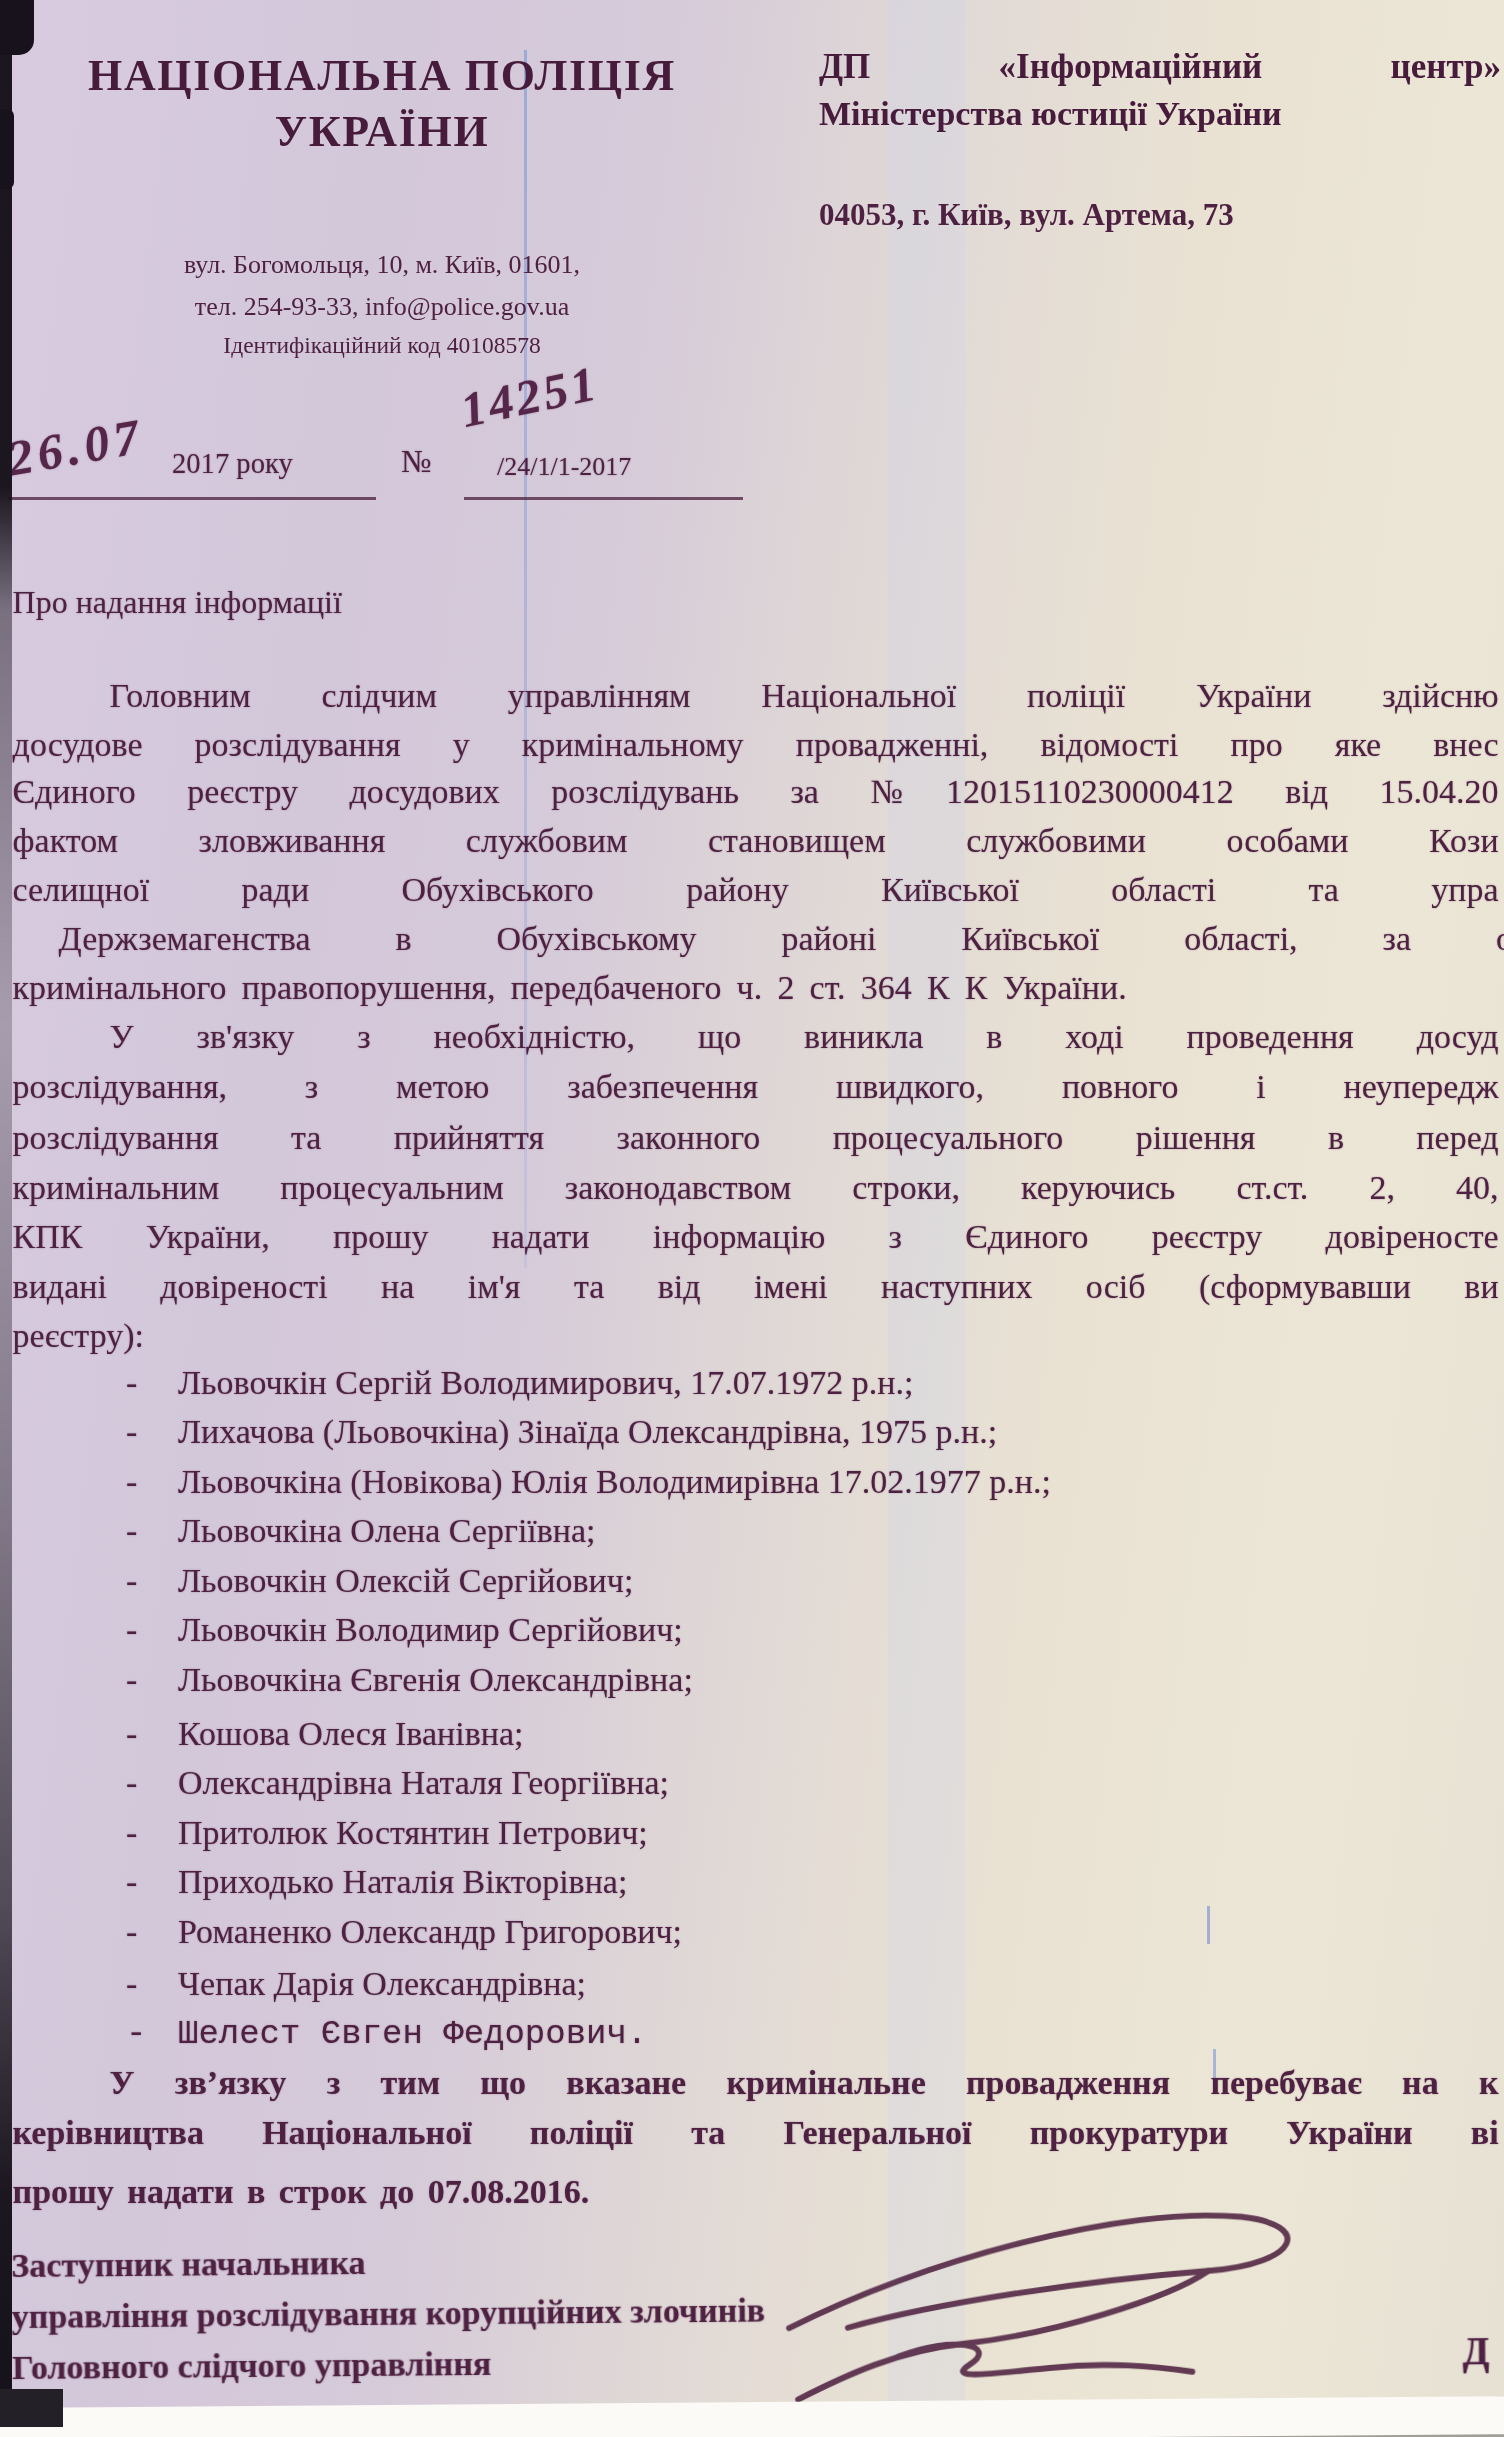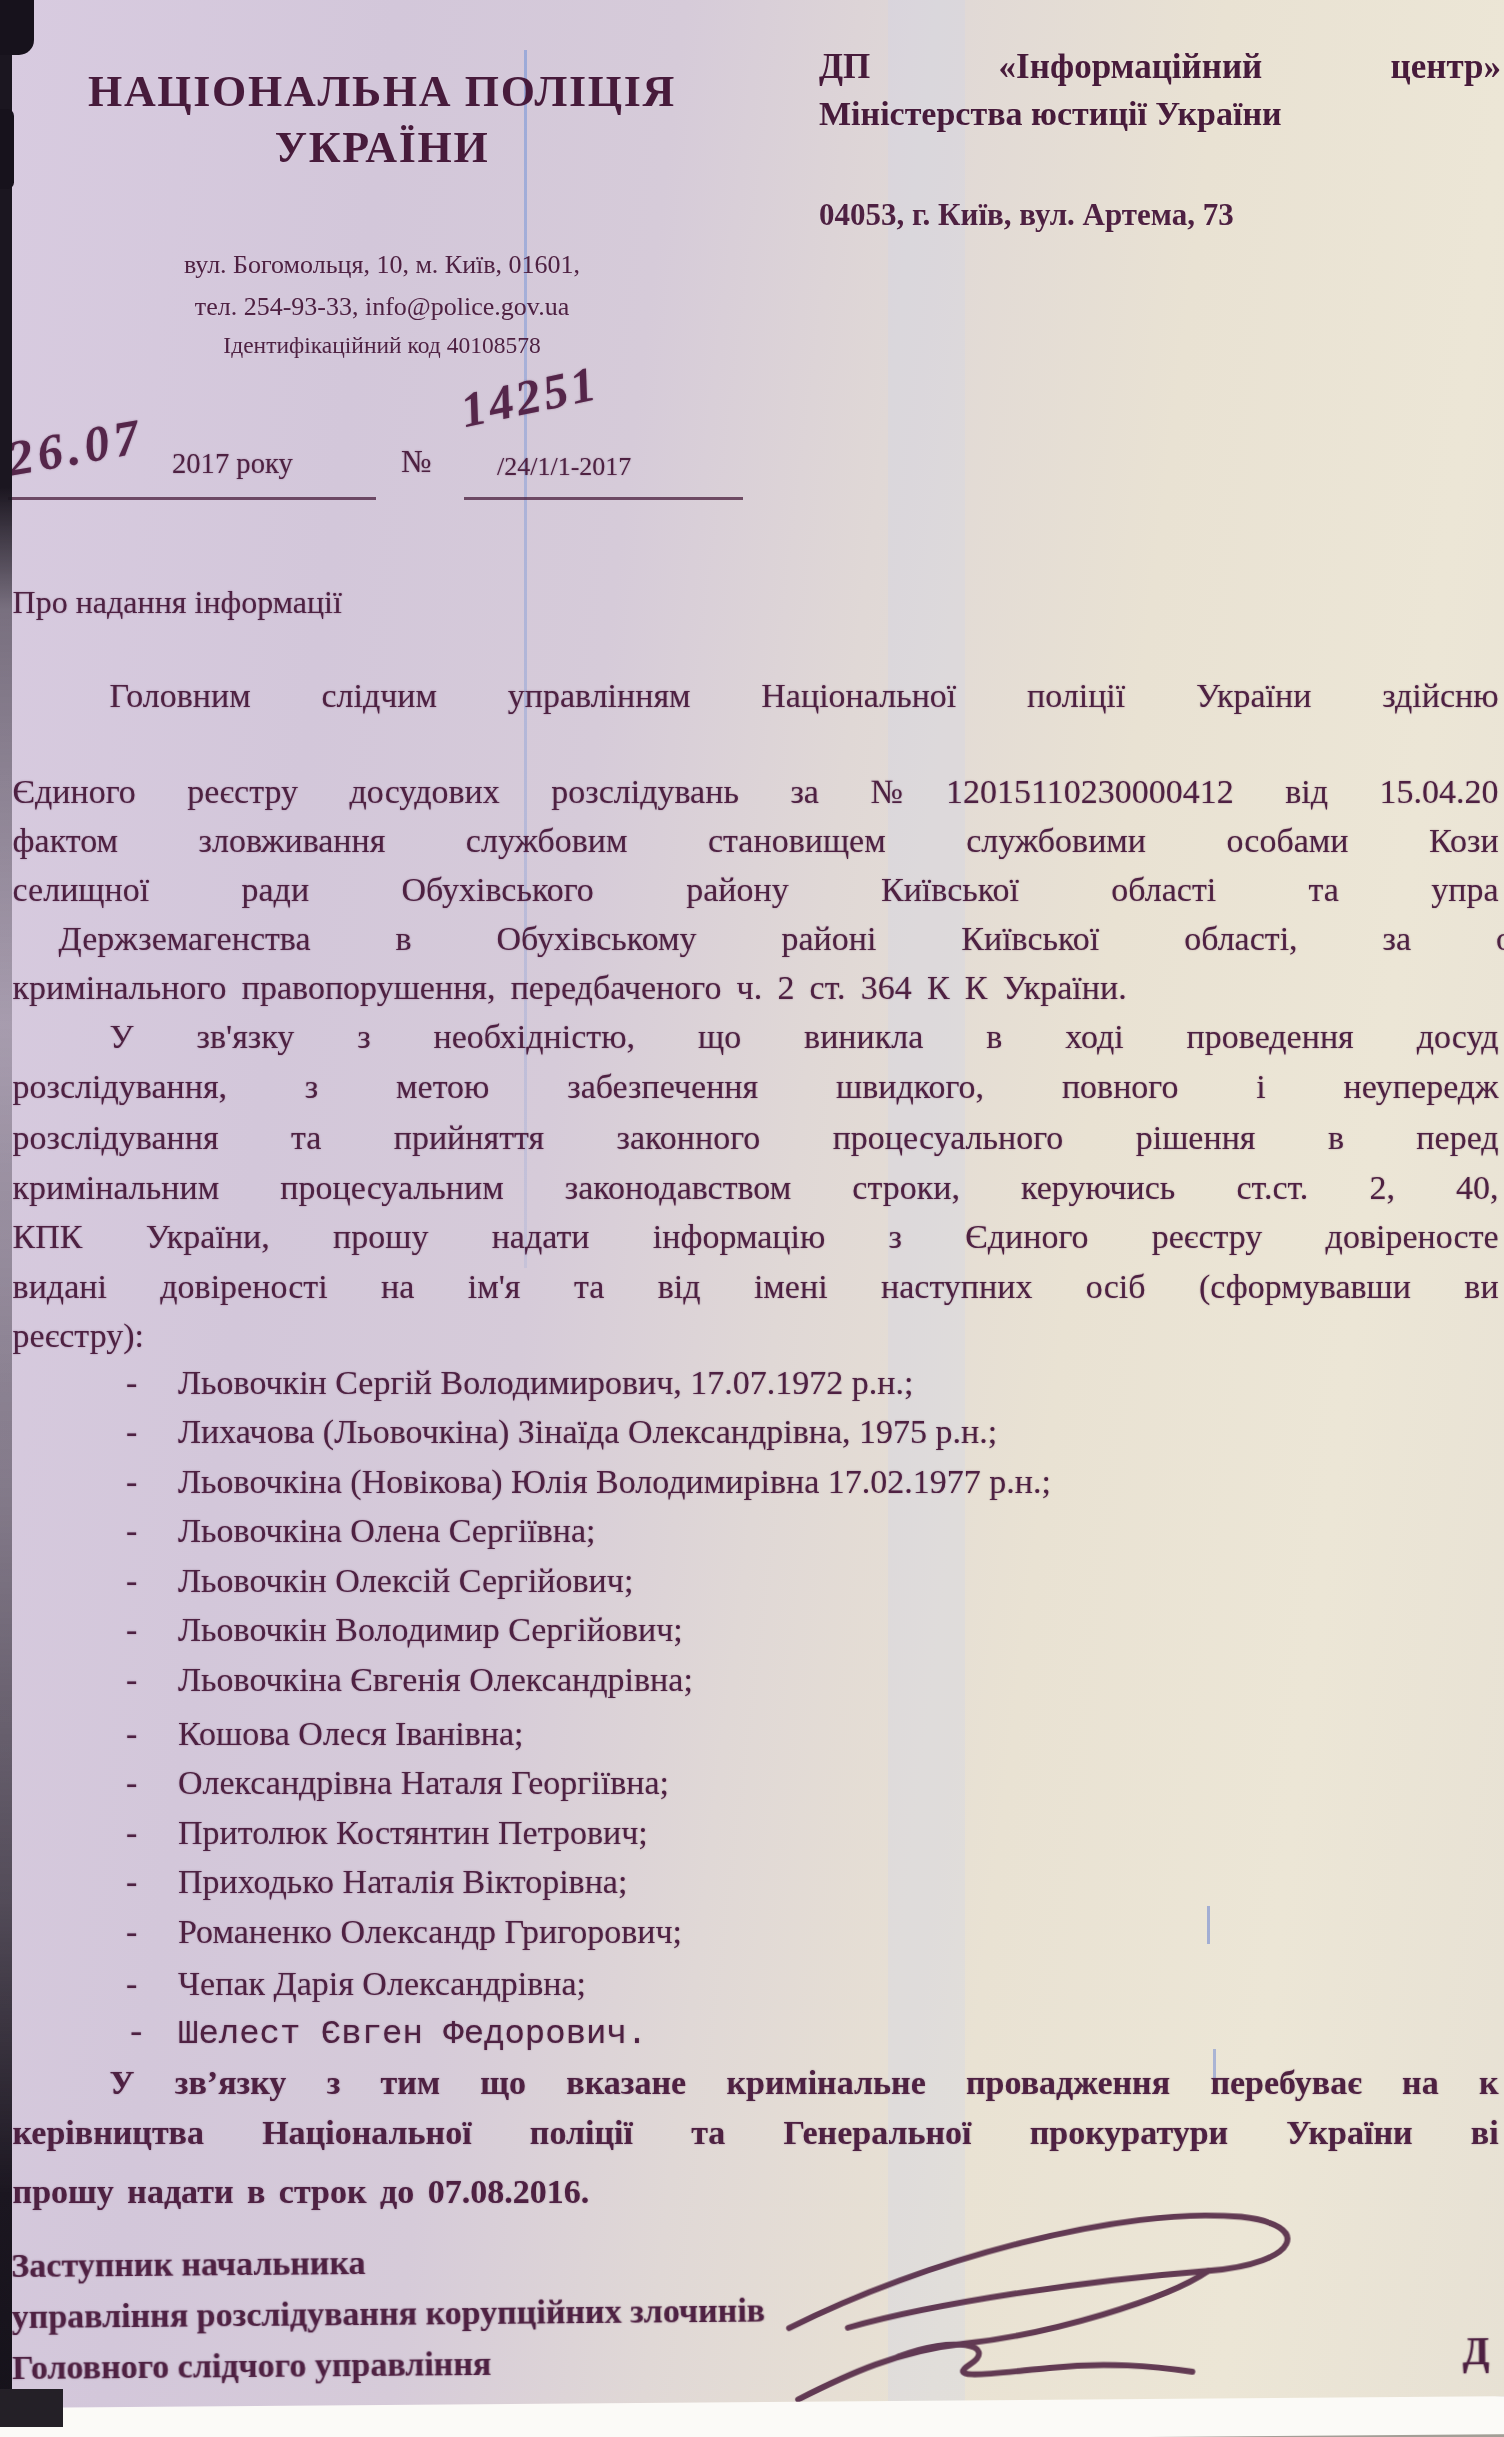--- a/index.html
+++ b/index.html
@@ -34,21 +34,21 @@
 <div class="scan">
 
   <div class="artifact" style="left:888px;top:0;width:77px;height:2438px;background:rgba(203,211,236,.28);"></div>
   <div class="artifact" style="left:524px;top:50px;width:2.5px;height:1218px;background:linear-gradient(to bottom,rgba(110,145,215,.55),rgba(110,145,215,.15));"></div>
   <div class="artifact" style="left:1207px;top:1906px;width:2.5px;height:38px;background:rgba(90,120,210,.5);"></div>
   <div class="artifact" style="left:1213px;top:2049px;width:2.5px;height:40px;background:rgba(90,120,210,.45);"></div>
 
   <div class="content">
 
     <div class="hdrL" style="top:50px;">
-      <div style="font-size:44px;letter-spacing:1.7px;color:#471b3b;margin-top:16px;">НАЦІОНАЛЬНА ПОЛІЦІЯ</div>
+      <div style="font-size:44px;letter-spacing:1.7px;color:#471b3b;">НАЦІОНАЛЬНА ПОЛІЦІЯ</div>
       <div style="font-size:44px;letter-spacing:1.7px;color:#471b3b;margin-top:5px;">УКРАЇНИ</div>
     </div>
     <div class="hdrL" style="top:250px;font-weight:normal;">
       <div style="font-size:26px;">вул. Богомольця, 10, м. Київ, 01601,</div>
       <div style="font-size:26px;margin-top:11.8px;">тел. 254-93-33, info@police.gov.ua</div>
       <div style="font-size:23.5px;font-weight:normal;margin-top:10px;">Ідентифікаційний код 40108578</div>
     </div>
 
     <div class="hdrR" style="top:47px;">
       <div class="j" style="font-size:35px;color:#471b3b;">ДП «Інформаційний центр»</div>
@@ -60,20 +60,21 @@
     <div class="hw" style="left:6.7px;top:418px;font-size:50px;transform:rotate(-10deg);letter-spacing:5px;">26.07</div>
     <div class="ln" style="left:172px;top:448px;width:218px;font-size:28.6px;">2017 року</div>
     <div class="ln" style="left:401px;top:443px;width:59px;font-size:32px;">№</div>
     <div class="ln" style="left:497px;top:452px;width:252px;font-size:26px;">/24/1/1-2017</div>
     <div class="rule" style="left:8.4px;top:497px;width:368px;"></div>
     <div class="rule" style="left:464px;top:497px;width:279px;"></div>
 
     <div class="ln" style="top:584px;font-size:32px;">Про надання інформації</div>
 
     <div class="ln j ind" style="top:677px;">Головним слідчим управлінням Національної поліції України здійсню</div>
+    <div class="ln j" style="top:726px;">досудове розслідування у кримінальному провадженні, відомості про яке внес</div>
     <div class="ln j" style="top:773px;">Єдиного реєстру досудових розслідувань за №12015110230000412 від 15.04.20</div>
     <div class="ln j" style="top:822px;">фактом зловживання службовим становищем службовими особами Кози</div>
     <div class="ln j" style="top:871px;">селищної ради Обухівського району Київської області та упра</div>
     <div class="ln j" style="top:920px;padding-left:46px;">Держземагенства в Обухівському районі Київської області, за озн</div>
     <div class="ln ws8" style="top:969px;">кримінального правопорушення, передбаченого ч. 2 ст. 364 К К України.</div>
 
     <div class="ln j ind" style="top:1018px;">У зв'язку з необхідністю, що виникла в ході проведення досуд</div>
     <div class="ln j" style="top:1068px;">розслідування, з метою забезпечення швидкого, повного і неупередж</div>
     <div class="ln j" style="top:1119px;">розслідування та прийняття законного процесуального рішення в перед</div>
     <div class="ln j" style="top:1169px;">кримінальним процесуальним законодавством строки, керуючись ст.ст. 2, 40,</div>

